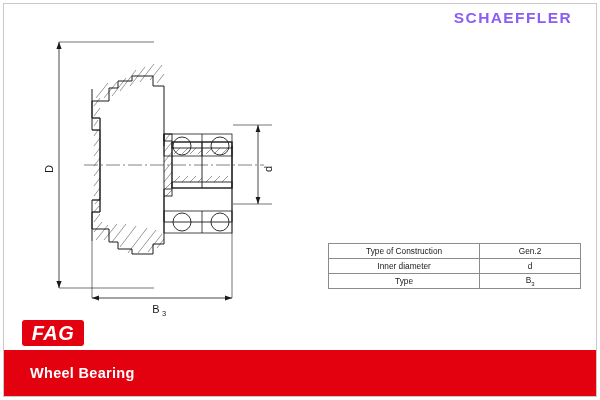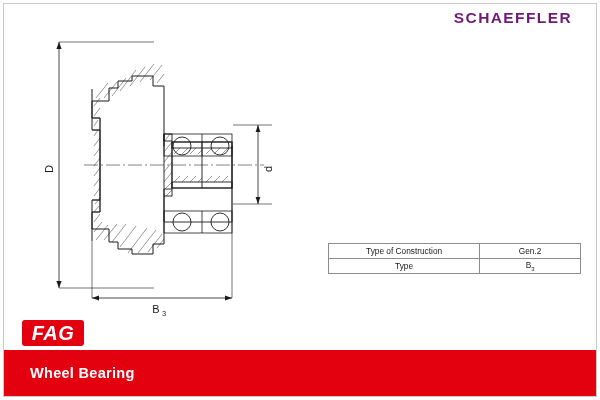--- a/index.html
+++ b/index.html
@@ -22,21 +22,21 @@
     border: 1px solid #c9c9c9;
   }
 
   
   .brand {
     position: absolute;
     right: 28px; top: 9px;
     font-size: 15.5px;
     font-weight: bold;
     letter-spacing: 1.4px;
-    color: #701a75;
+    color: #8b5cf6;
     font-family: "Liberation Sans", sans-serif;
   }
 
   
   .drawing {
     position: absolute;
     left: 14px; top: 26px;
     width: 330px; height: 290px;
   }
   .drawing svg { display: block; }
@@ -262,20 +262,24 @@
     </svg>
   </div>
 
   <table class="spec-table">
     <tbody>
       <tr>
         <td class="k">Type of Construction</td>
         <td class="v">Gen.2</td>
       </tr>
       <tr>
+        <td class="k">Inner diameter</td>
+        <td class="v">d</td>
+      </tr>
+      <tr>
         <td class="k">Type</td>
         <td class="v"><span>B</span><span class="sub">3</span></td>
       </tr>
     </tbody>
   </table>
 
   <div class="fag">
     <div class="fag-text">FAG</div>
   </div>
 

